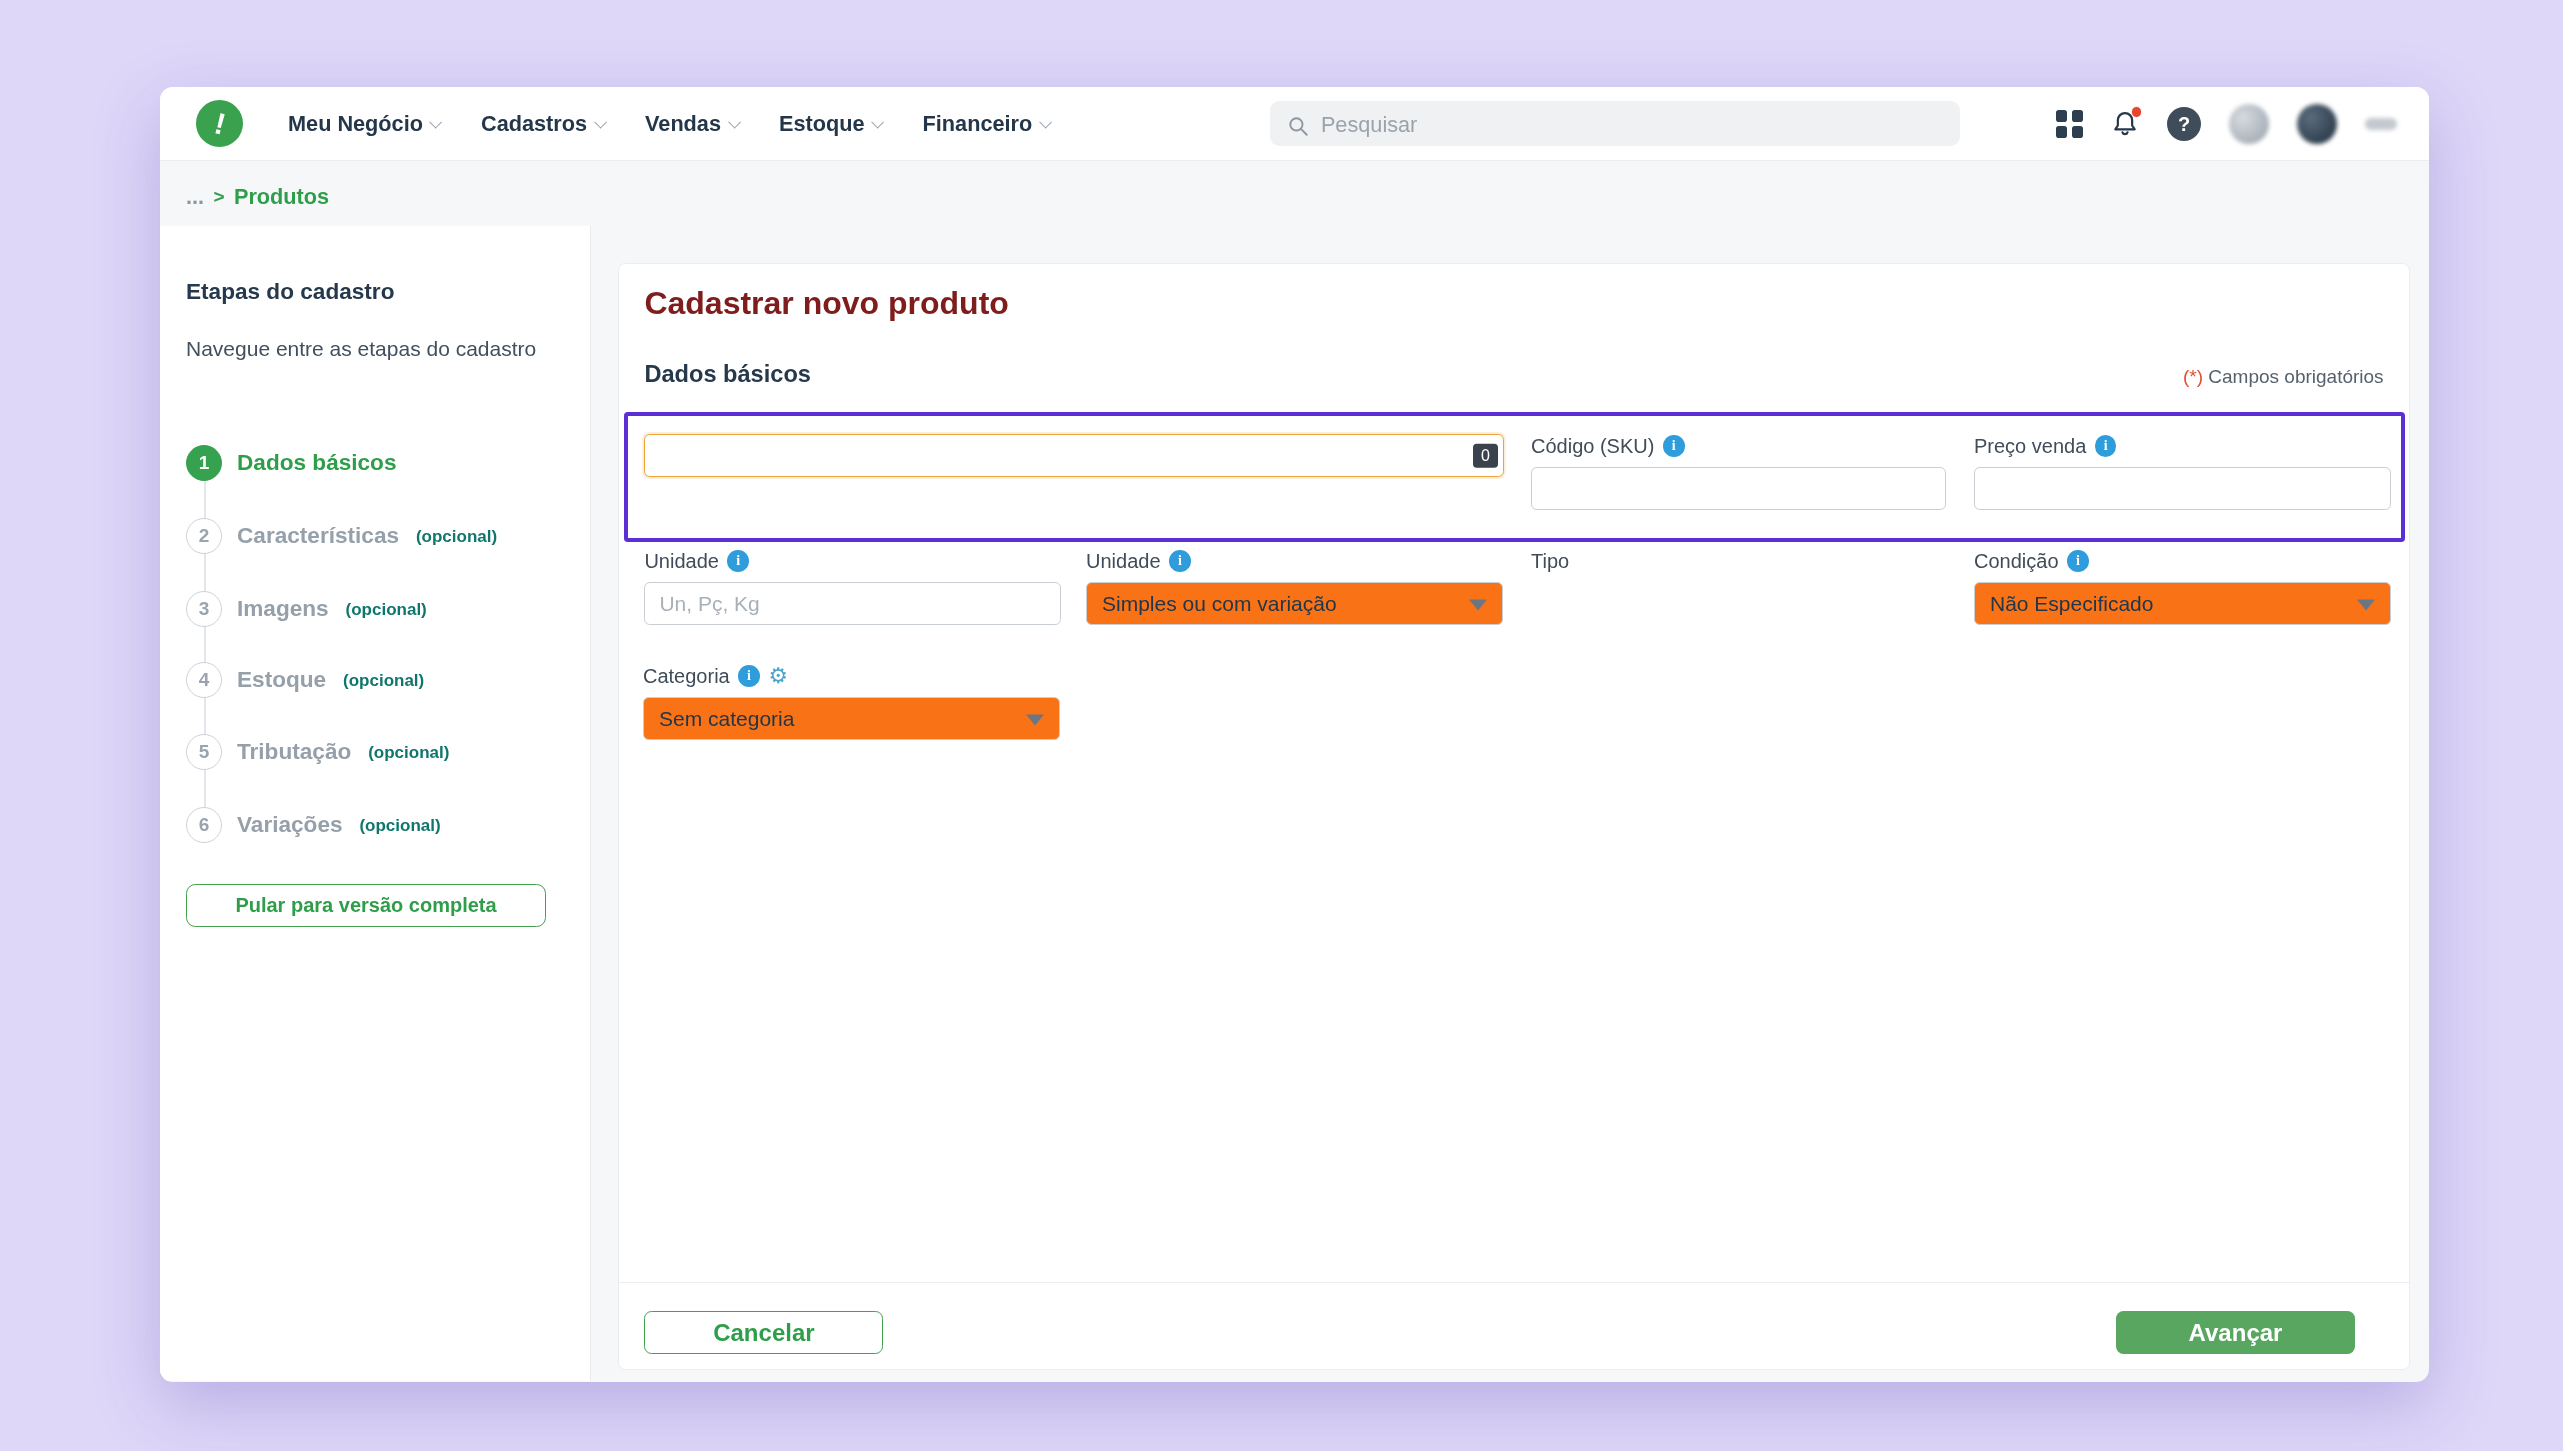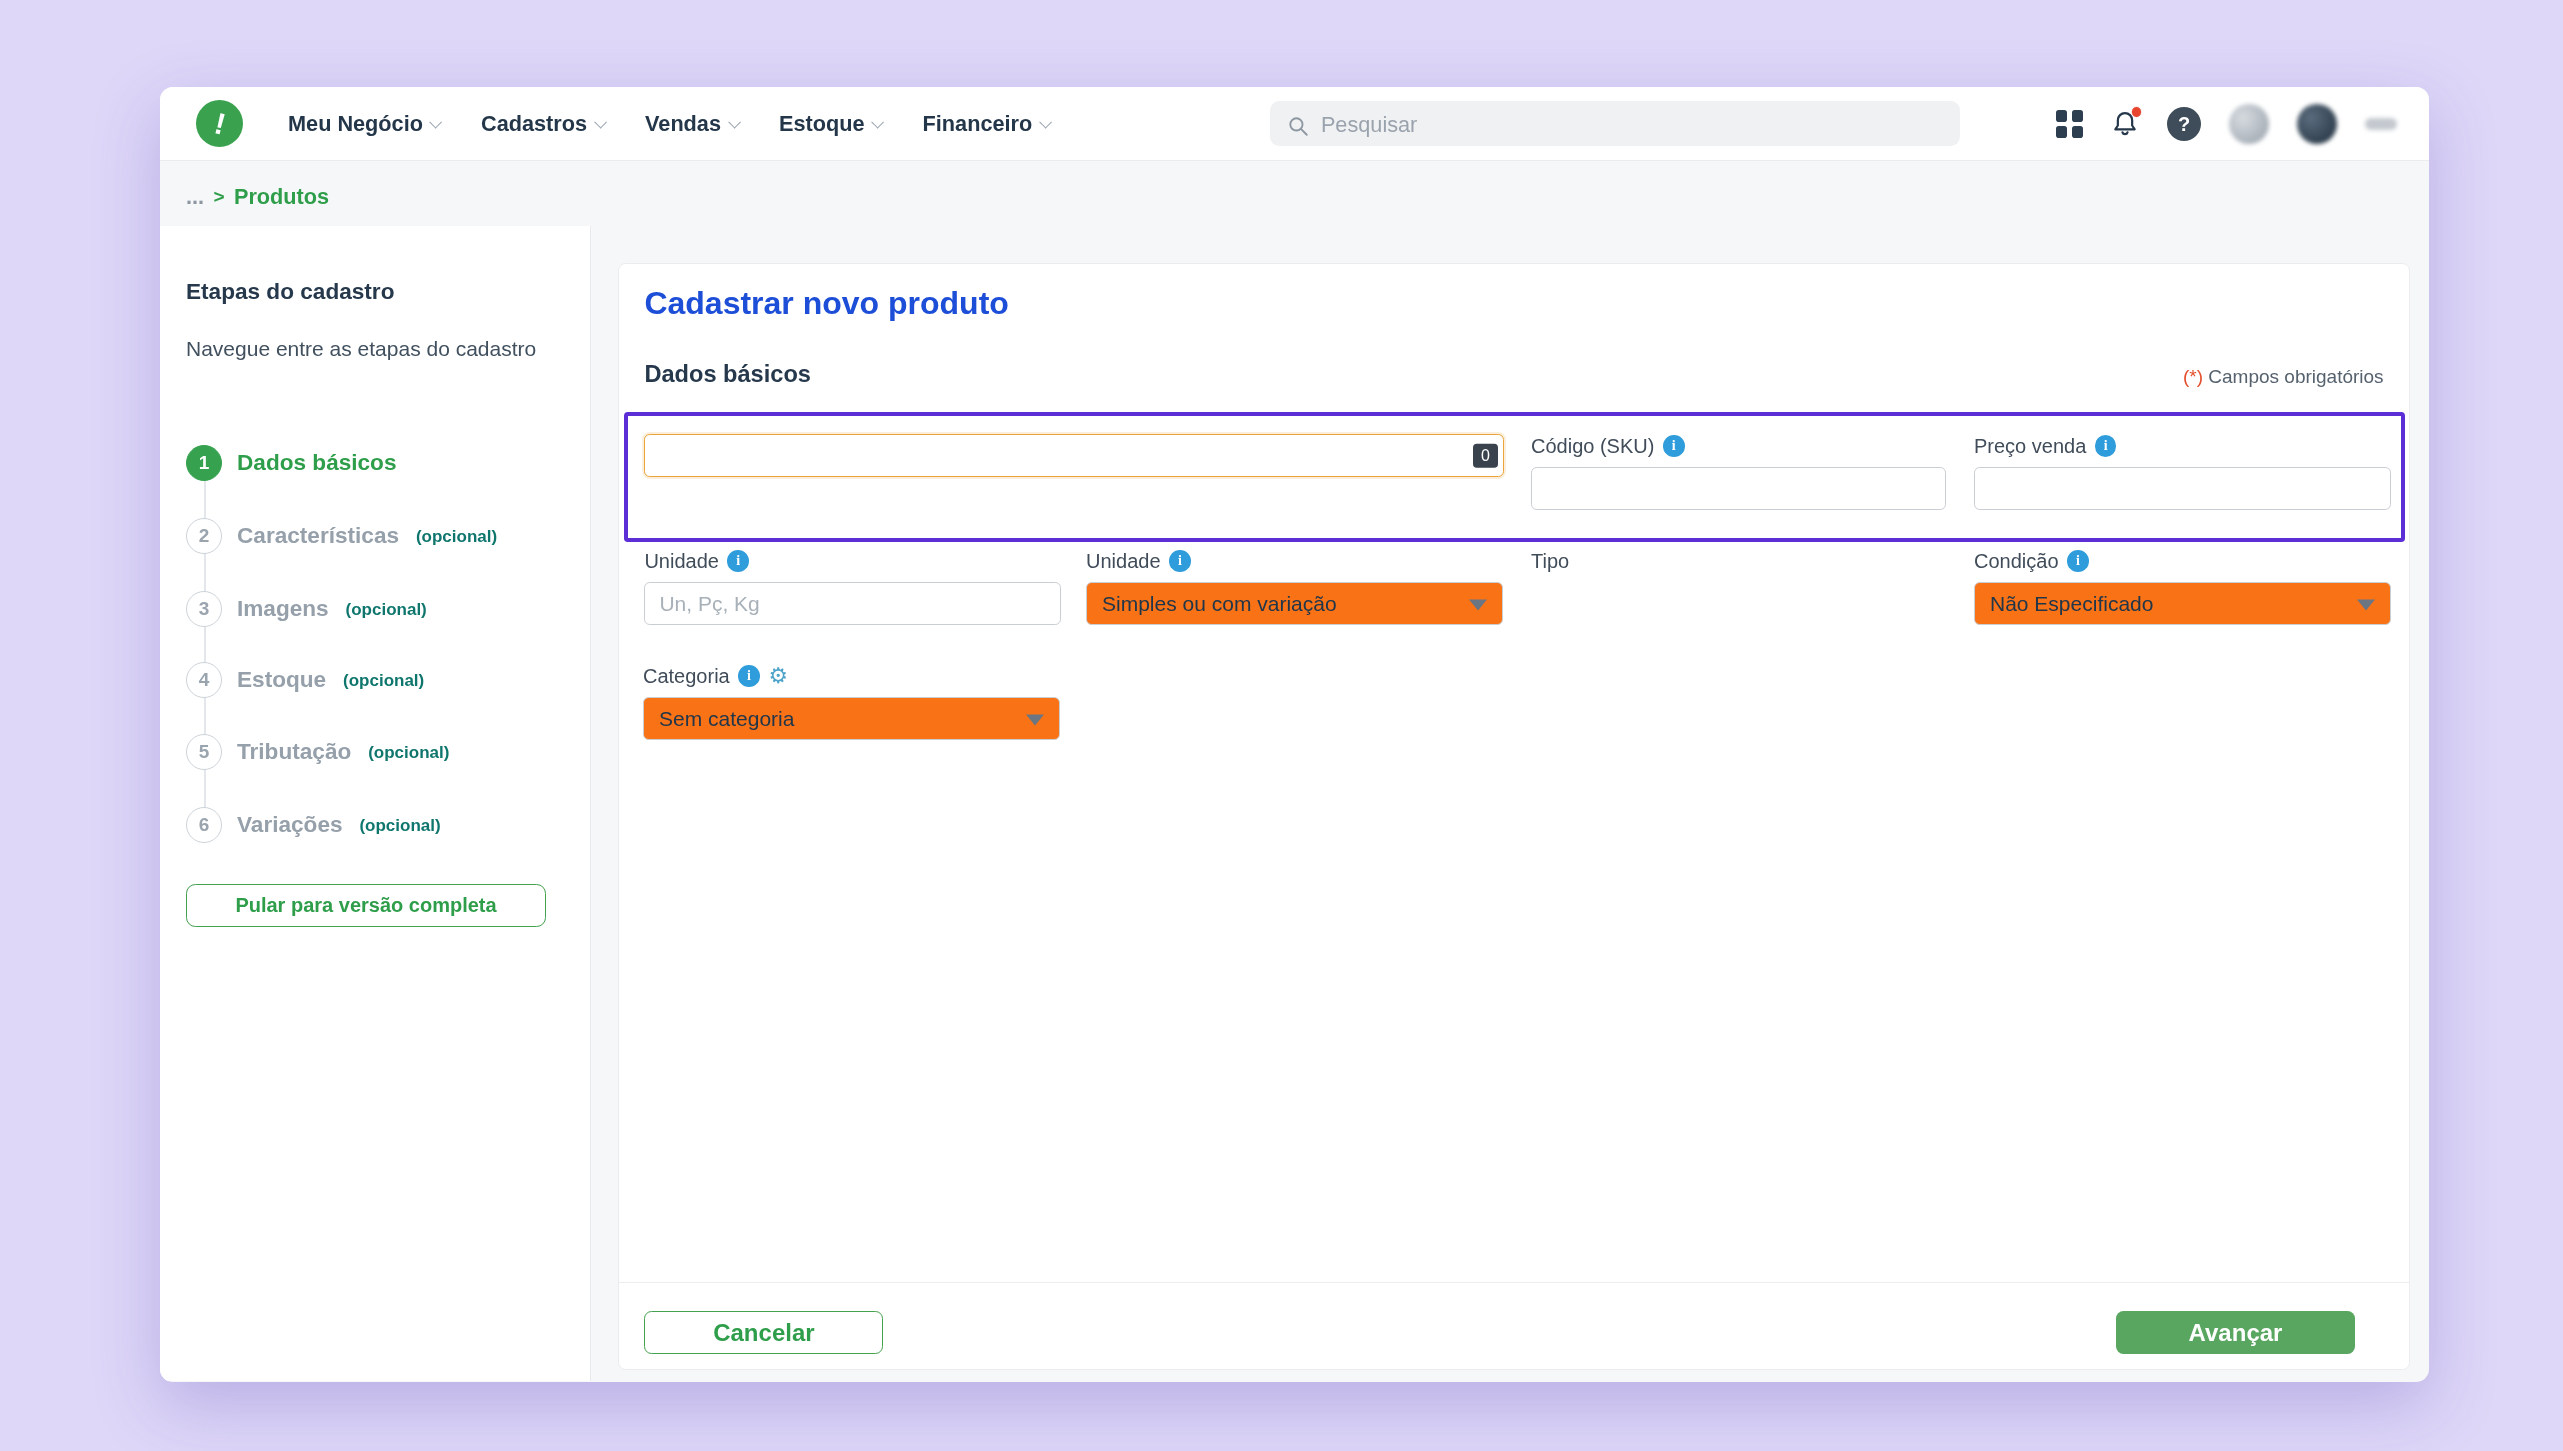--- a/index.html
+++ b/index.html
@@ -118,21 +118,21 @@
     display: flex; align-items: center; justify-content: center; cursor: pointer;
     font-family: "Liberation Sans", sans-serif;
   }
 
   
   .card {
     position: absolute; left: 458px; top: 176px;
     width: 1792px; height: 1107px;
     background: #ffffff; border: 0.9px solid #ececf0; border-radius: 7.5px;
   }
-  .card-title { position: absolute; left: 25.4px; top: 21px; font-size: 32px; font-weight: 700; color: #1d4ed8; }
+  .card-title { position: absolute; left: 25.4px; top: 21px; font-size: 32px; font-weight: 700; color: #7f1d1d; }
   .section-title { position: absolute; left: 25.4px; top: 97px; font-size: 23.6px; font-weight: 700; color: #26384c; }
   .required-note { position: absolute; right: 25.4px; top: 102px; font-size: 19px; color: #55626e; }
   .required-note .star { color: #e4502f; }
 
   .field { position: absolute; }
   .field-label {
     display: flex; align-items: center; gap: 8.5px;
     font-size: 20px; color: #404c59; height: 24.5px; margin-bottom: 8.5px;
   }
   .req-star { color: #e4502f; font-size: 20px; }

